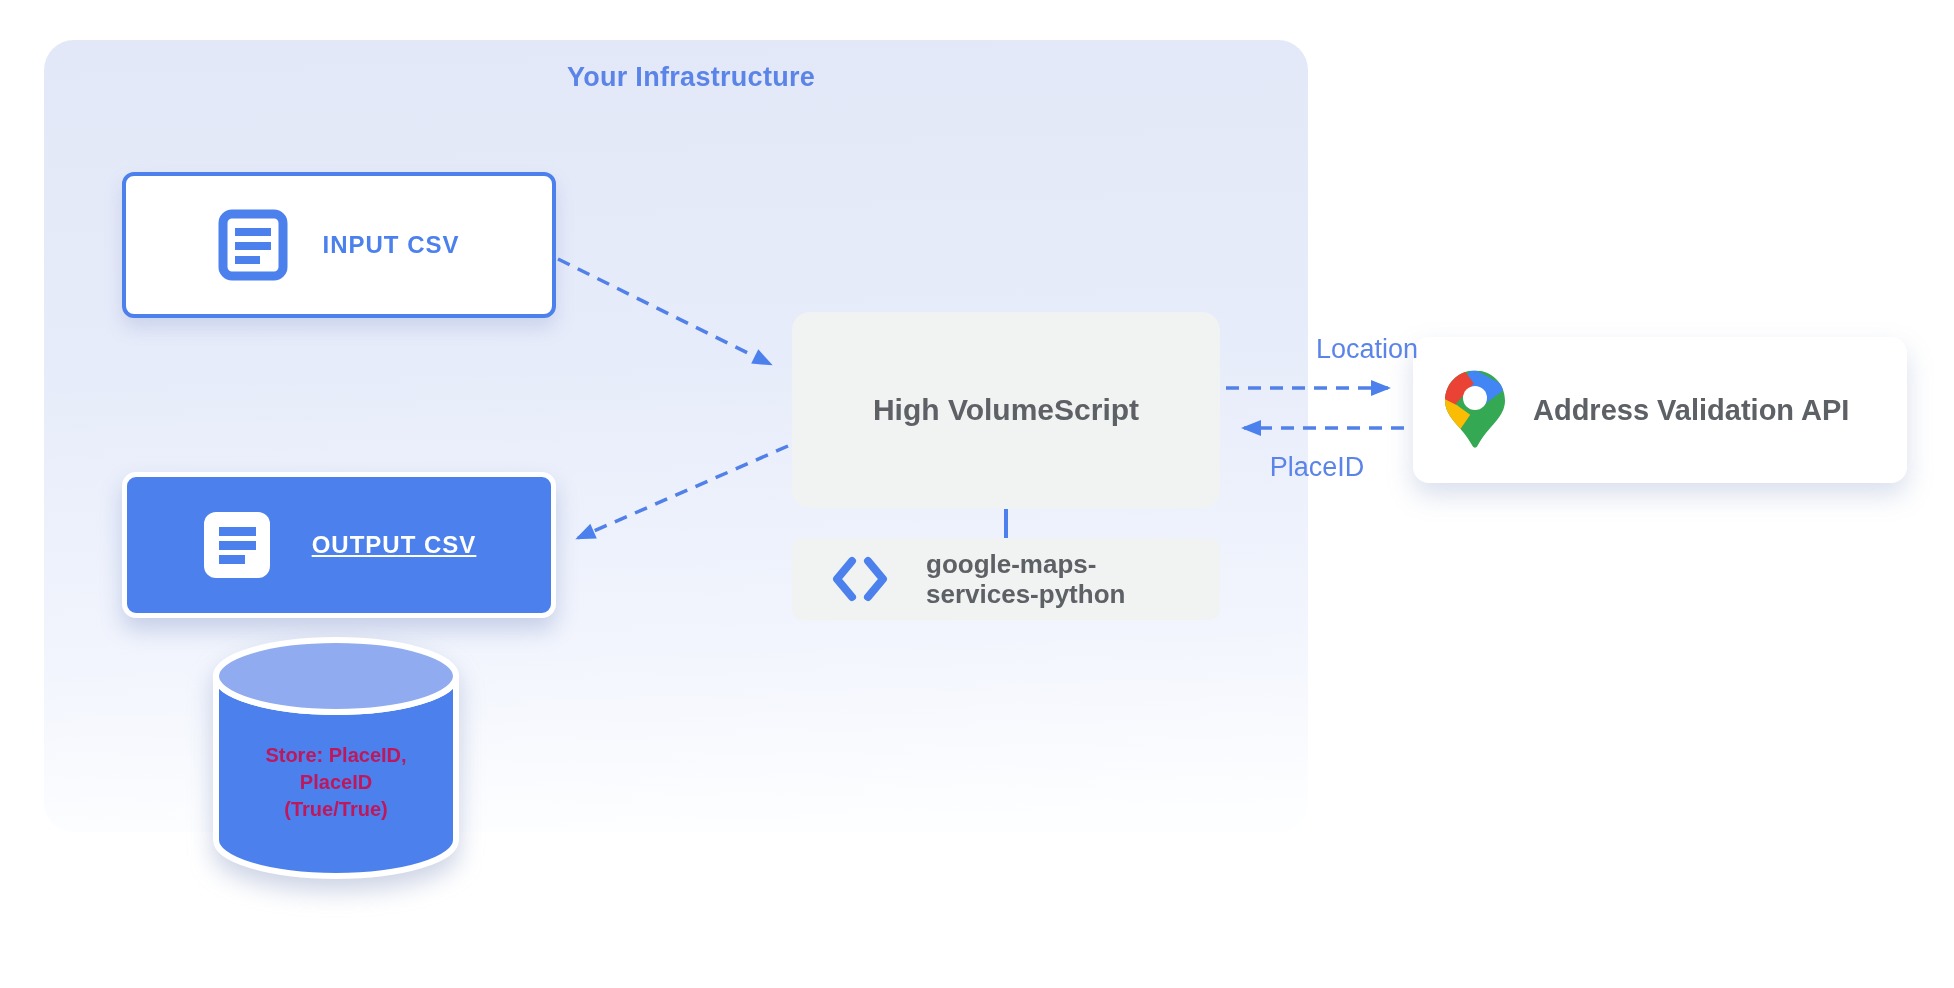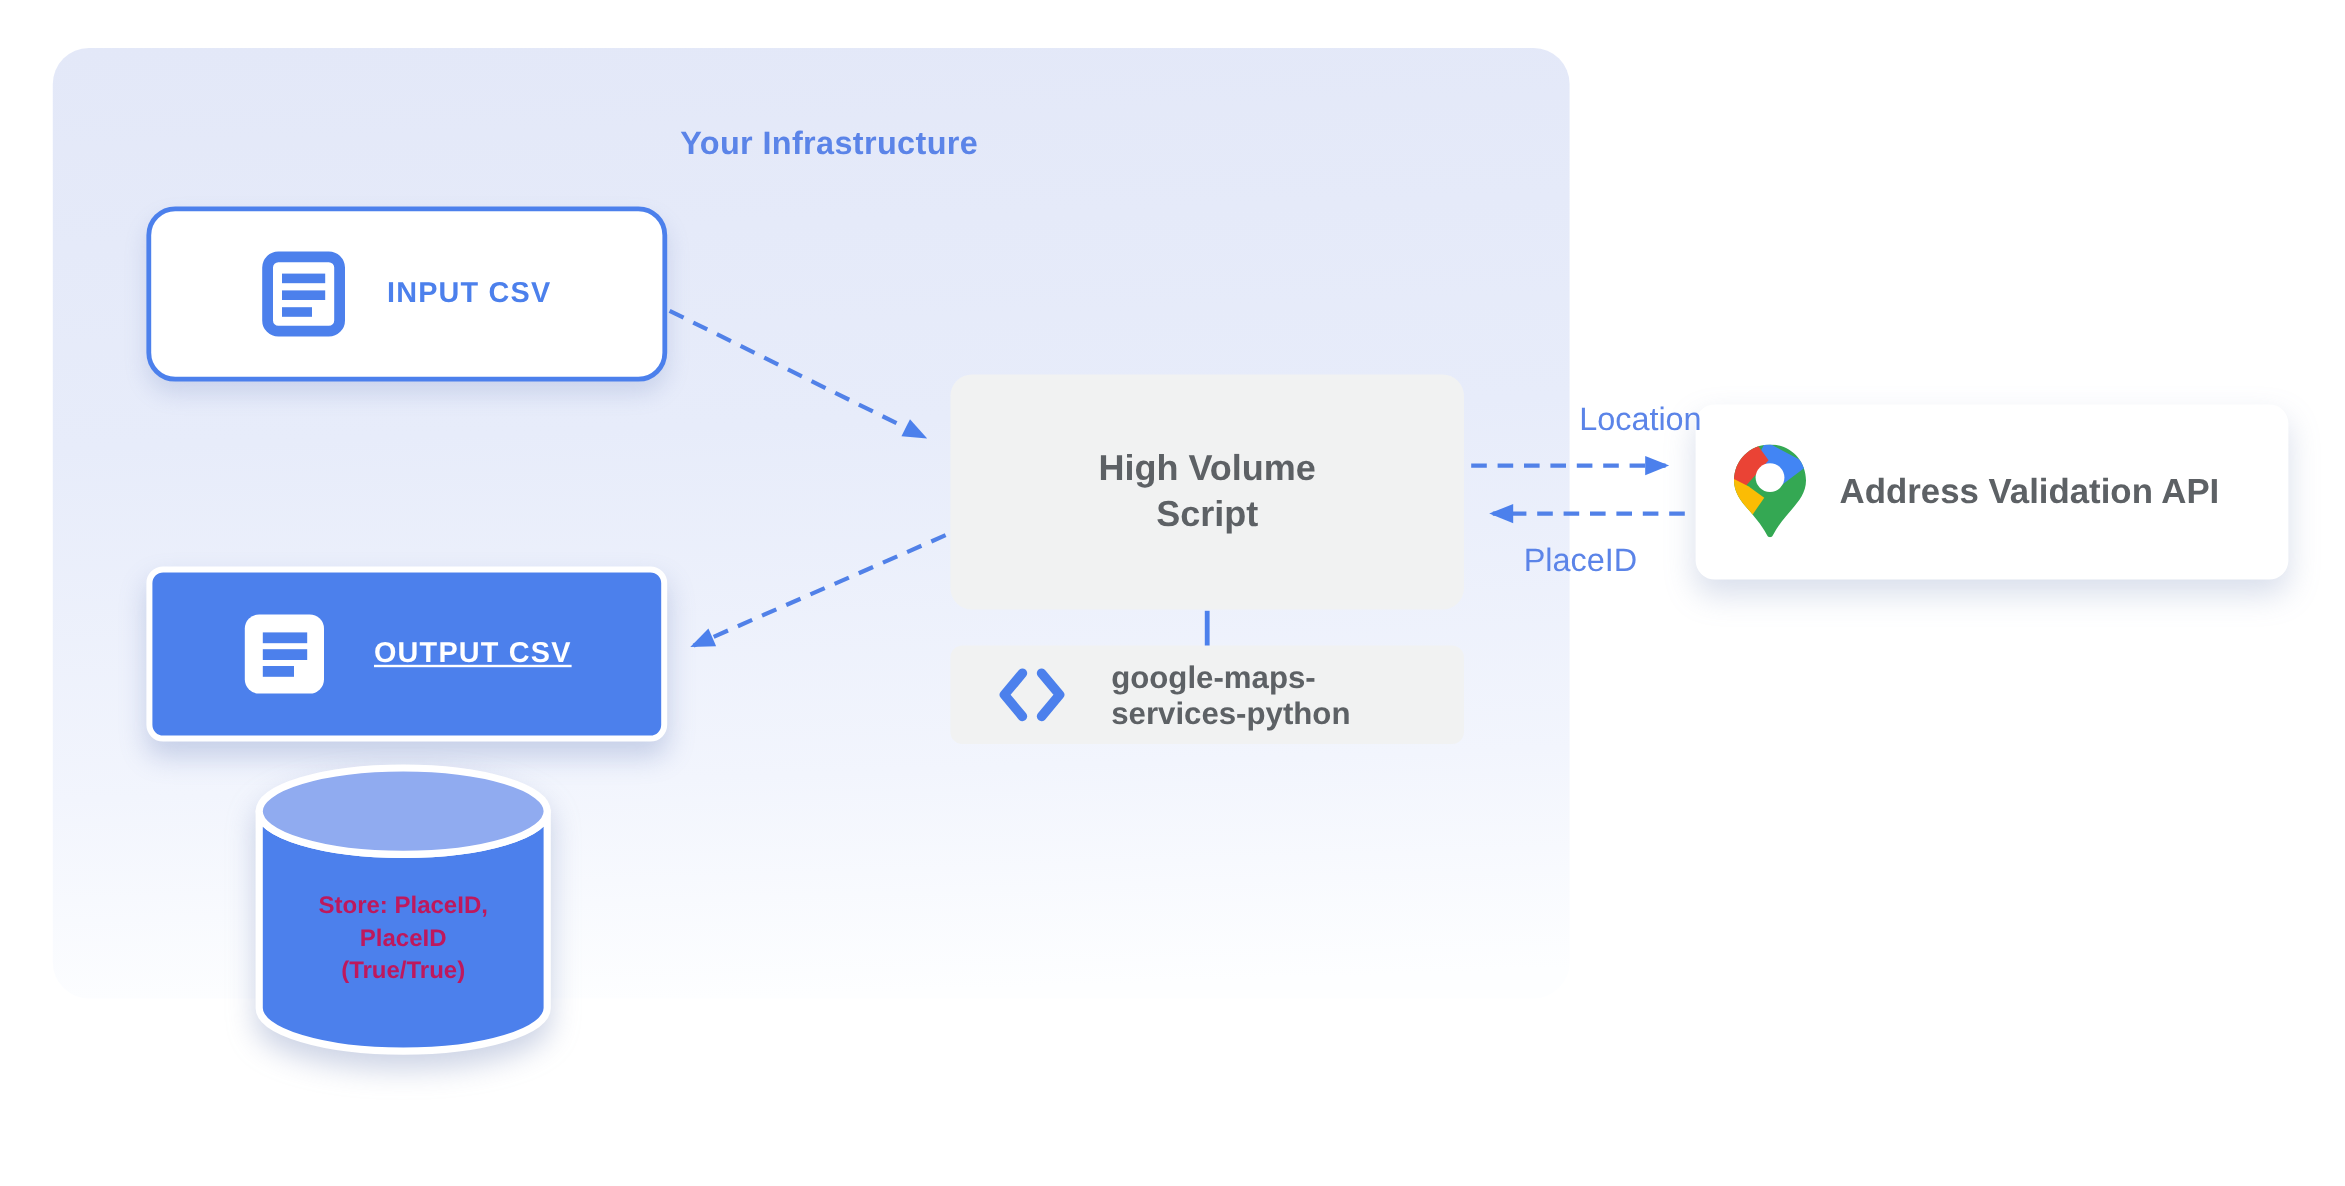--- a/index.html
+++ b/index.html
@@ -12,46 +12,46 @@
   }
   .infra{
     position:absolute;left:44px;top:40px;width:1264px;height:792px;
     border-radius:30px;
     background:linear-gradient(178deg,#e3e8f8 0%,#e7ecfa 40%,#f2f5fd 75%,#fdfeff 97%);
   }
   .infra-title{
     position:absolute;left:44px;top:62px;width:1264px;
     text-align:center;
     font-size:27px;font-weight:bold;color:#5b84e8;letter-spacing:.3px;
-    padding-left:30px;box-sizing:border-box;margin-top:42px;
+    padding-left:30px;box-sizing:border-box;
   }
   .node{position:absolute;display:flex;align-items:center;justify-content:center;box-sizing:border-box;}
   .input-box{
     left:122px;top:172px;width:434px;height:146px;
-    background:#ffffff;border:4px solid #4c80ec;border-radius:24px;
+    background:#ffffff;border:4px solid #4c80ec;border-radius:12px;
     box-shadow:0 10px 18px rgba(110,130,190,.22);
     gap:34px;
   }
   .input-box .lbl{font-size:24px;font-weight:bold;color:#4c80ec;letter-spacing:1px;}
   .output-box{
     left:122px;top:472px;width:434px;height:146px;
     background:#4c80ec;border:5px solid #ffffff;border-radius:14px;
     box-shadow:0 12px 22px rgba(110,130,190,.32);
     gap:40px;
   }
   .output-box .lbl{font-size:24px;font-weight:bold;color:#ffffff;letter-spacing:1px;text-decoration:underline;}
   .cyl-svg{position:absolute;left:204px;top:630px;filter:drop-shadow(0 12px 12px rgba(110,130,180,.35));}
   .cyl-text{
     position:absolute;left:216px;top:742px;width:240px;
     text-align:center;font-size:20px;font-weight:bold;color:#be185d;line-height:27px;
   }
   .script-box{
     left:792px;top:312px;width:428px;height:196px;
     background:#f1f2f2;border-radius:18px;
-    flex-direction:column;
+    flex-direction:row;
     font-size:30px;font-weight:bold;color:#5d6165;line-height:38px;text-align:center;
   }
   .connector{
     position:absolute;left:1004px;top:509px;width:4px;height:30px;background:#4c80ec;
   }
   .library-box{
     left:792px;top:538px;width:428px;height:82px;
     background:#f1f2f2;border-radius:10px;
     justify-content:flex-start;padding-left:40px;gap:38px;
     font-size:26px;font-weight:bold;color:#5d6165;line-height:30px;text-align:left;

